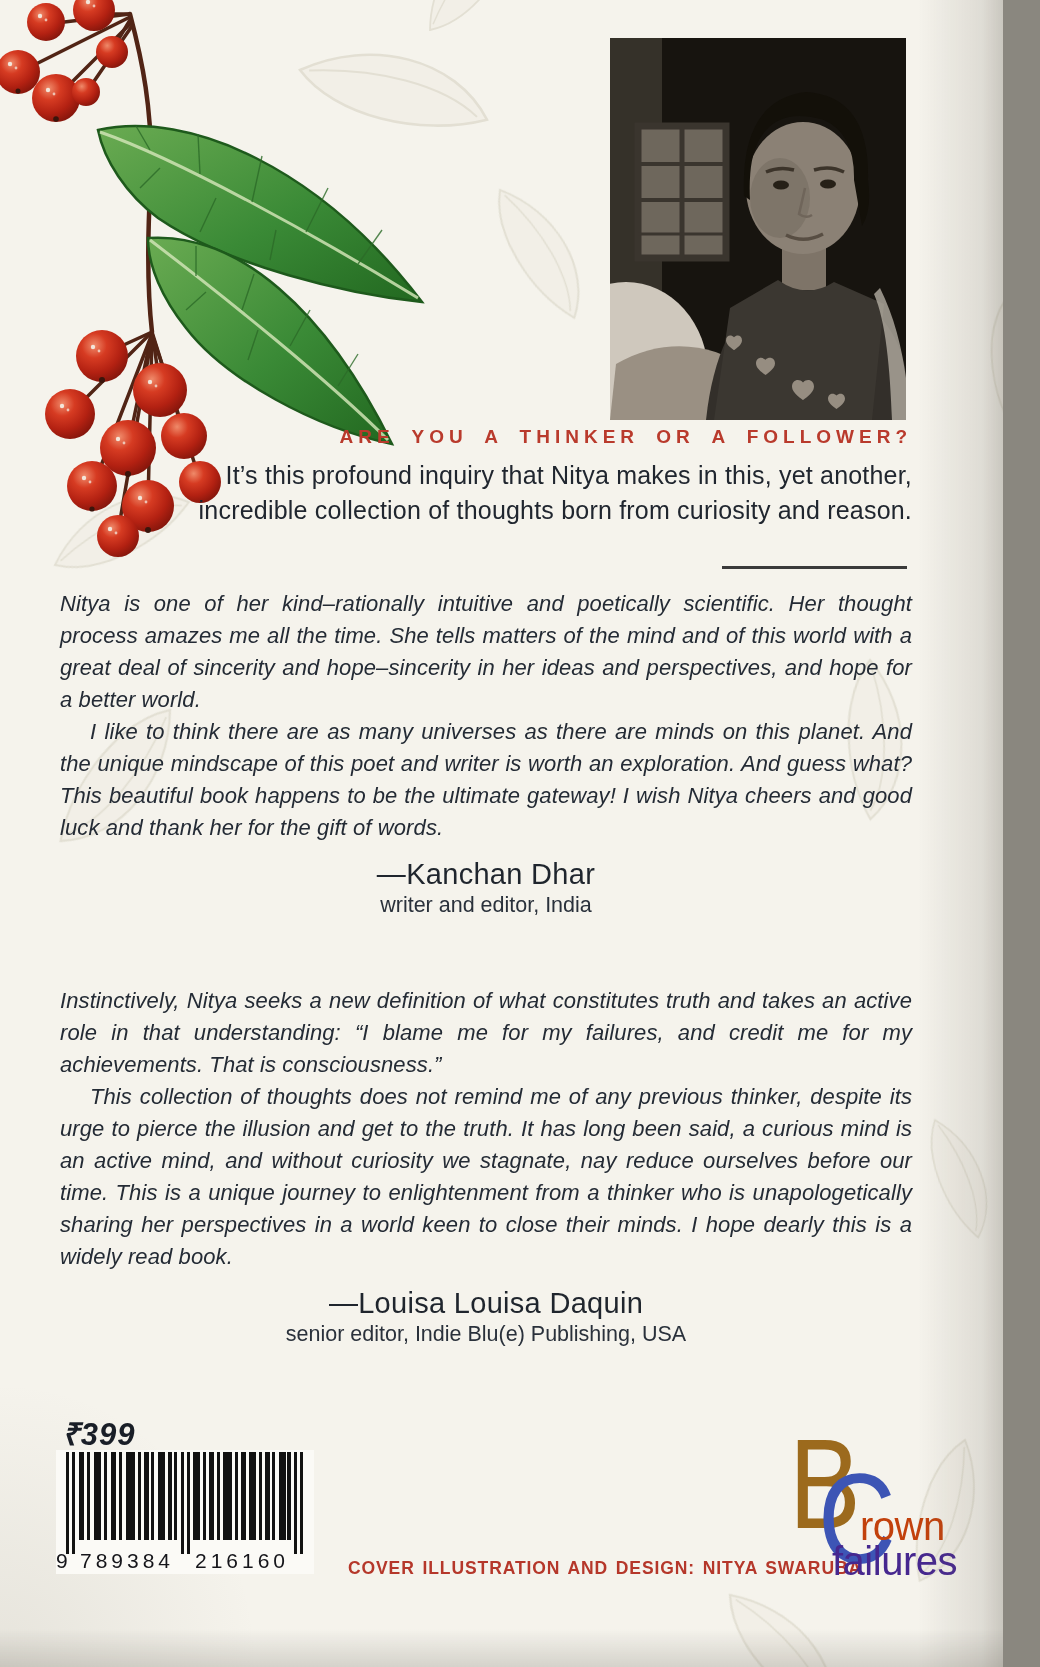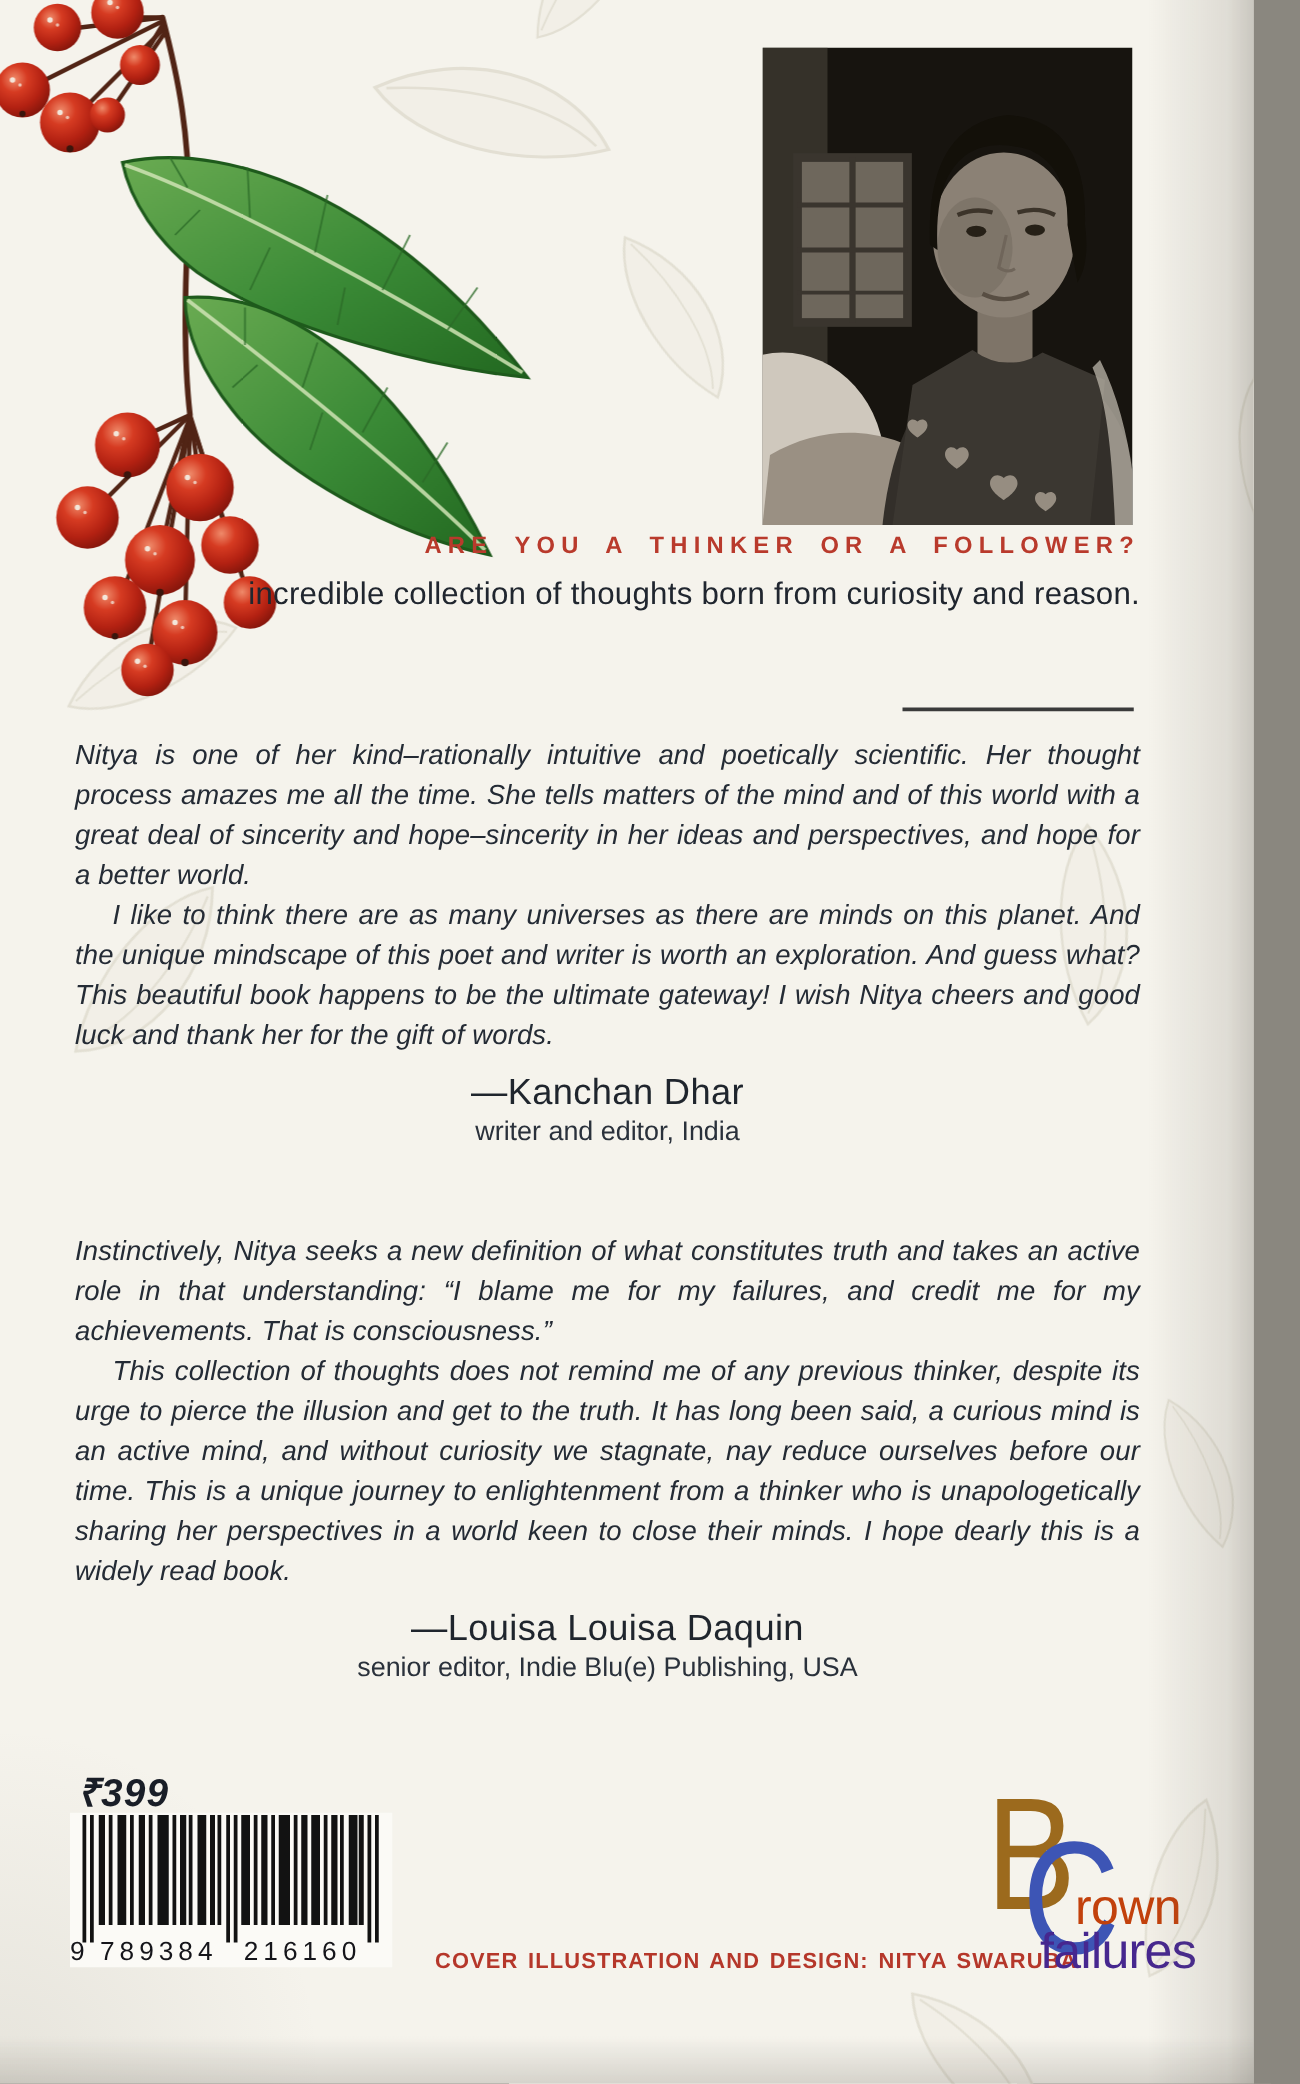--- a/index.html
+++ b/index.html
@@ -232,20 +232,21 @@
       <path transform="translate(146,318) scale(1.9)" d="M0,4 C0,1 3,0 5,2 C7,0 10,1 10,4 C10,7 5,10 5,10 C5,10 0,7 0,4 Z"></path>
       <path transform="translate(182,340) scale(2.2)" d="M0,4 C0,1 3,0 5,2 C7,0 10,1 10,4 C10,7 5,10 5,10 C5,10 0,7 0,4 Z"></path>
       <path transform="translate(218,354) scale(1.7)" d="M0,4 C0,1 3,0 5,2 C7,0 10,1 10,4 C10,7 5,10 5,10 C5,10 0,7 0,4 Z"></path>
     </g>
 
     <path d="M270,250 C284,278 292,310 296,340 L296,382 L282,382 C280,330 276,284 264,256 Z" fill="#b3aca1" opacity=".8"></path>
   </svg>
 
   <div class="tagline">
     <div class="headline">ARE YOU A THINKER OR A FOLLOWER?</div>
+    <div class="intro">It’s this profound inquiry that Nitya makes in this, yet another,</div>
     <div class="intro">incredible collection of thoughts born from curiosity and reason.</div>
   </div>
 
   <div class="rule"></div>
 
   <section class="quote q1">
     <p>Nitya is one of her kind–rationally intuitive and poetically scientific. Her thought process amazes me all the time. She tells matters of the mind and of this world with a great deal of sincerity and hope–sincerity in her ideas and perspectives, and hope for a better world.</p>
     <p class="indent">I like to think there are as many universes as there are minds on this planet. And the unique mindscape of this poet and writer is worth an exploration. And guess what? This beautiful book happens to be the ultimate gateway! I wish Nitya cheers and good luck and thank her for the gift of words.</p>
     <div class="attr">
       <div class="attr-name">—Kanchan Dhar</div>

